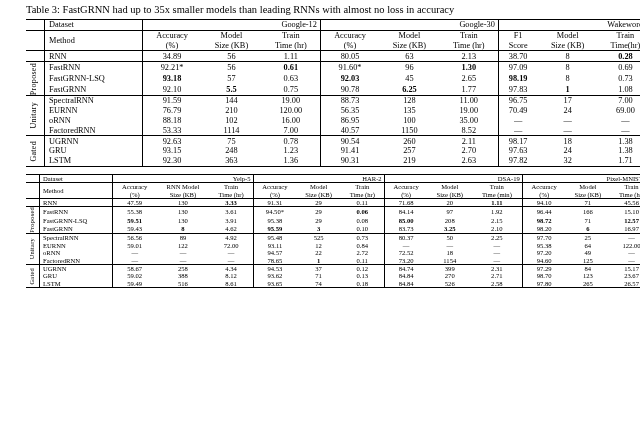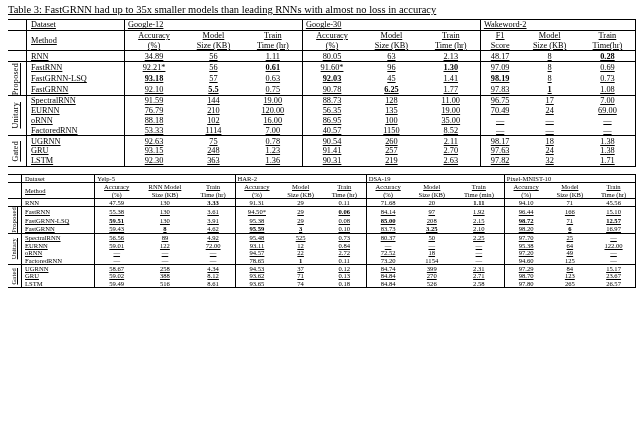--- a/index.html
+++ b/index.html
@@ -1,17 +1,17 @@
 <!DOCTYPE html>
 <html><head>
 <meta charset="utf-8">
 <style>
   html,body{margin:0;padding:0;background:#fff;}
   body{width:640px;height:421px;font-family:"Liberation Serif",serif;color:#000;}
-  .page{padding:4px 6px 0 6px;box-sizing:border-box;width:620px;text-decoration:underline;}
+  .page{padding:4px 6px 0 24px;box-sizing:border-box;width:620px;}
   .caption{font-size:10.5px;margin:0 0 4px 2px;white-space:nowrap;}
   table{border-collapse:collapse;}
   td,th{padding:0;margin:0;}
   
   .t1{width:628px;font-size:8.3px;margin-left:2px;}
   .t1 td{padding:0.4px 3px;vertical-align:middle;}
   .t1 .num{text-align:center;}
   .t1 .meth{text-align:left;padding-left:4px;}
   .vline-r{border-right:0.8px solid #000;}
   .hline-t{border-top:0.8px solid #000;}
@@ -19,21 +19,21 @@
   .rot{
      writing-mode:vertical-rl;
      transform:rotate(180deg);
      font-size:8px;
      text-align:center;
      white-space:nowrap;
      letter-spacing:0.3px;
   }
   .rotcell{width:12px;text-align:center;border-right:0.8px solid #000;}
   .b{font-weight:bold;}
-  .grouphdr{text-align:left;}
+  .grouphdr{text-align:right;}
   
   .t2{width:628px;font-size:6.6px;margin-left:2px;margin-top:7px;}
   .t2 td{padding:0.2px 2px;vertical-align:middle;}
   .t2 .num{text-align:center;}
   .t2 .meth{text-align:left;padding-left:3px;}
   .t2 .rotcell{width:9px;}
   .t2 .rot{font-size:6.3px;}
 </style>
 </head>
 <body>
@@ -78,21 +78,21 @@
         </tr>
         <tr>
           <td class="rotcell" rowspan="1"></td>
           <td class="meth vline-r ">RNN</td>
           <td class="num">34.89</td>
           <td class="num">56</td>
           <td class="num vline-r">1.11</td>
           <td class="num">80.05</td>
           <td class="num">63</td>
           <td class="num vline-r">2.13</td>
-          <td class="num">48.17</td>
+          <td class="num">38.70</td>
           <td class="num">8</td>
           <td class="num vline-r b">0.28</td>
         </tr>
         <tr>
           <td class="rotcell hline-t" rowspan="3">
             <div class="rot">Proposed</div>
           </td>
           <td class="meth vline-r hline-t">FastRNN</td>
           <td class="num hline-t">92.21*</td>
           <td class="num hline-t">56</td>
@@ -104,21 +104,21 @@
           <td class="num hline-t">8</td>
           <td class="num vline-r hline-t">0.69</td>
         </tr>
         <tr>
           <td class="meth vline-r">FastGRNN-LSQ</td>
           <td class="num b">93.18</td>
           <td class="num">57</td>
           <td class="num vline-r">0.63</td>
           <td class="num b">92.03</td>
           <td class="num">45</td>
-          <td class="num vline-r">1.41</td>
+          <td class="num vline-r">2.65</td>
           <td class="num b">98.19</td>
           <td class="num">8</td>
           <td class="num vline-r">0.73</td>
         </tr>
         <tr>
           <td class="meth vline-r">FastGRNN</td>
           <td class="num">92.10</td>
           <td class="num b">5.5</td>
           <td class="num vline-r">0.75</td>
           <td class="num">90.78</td>

